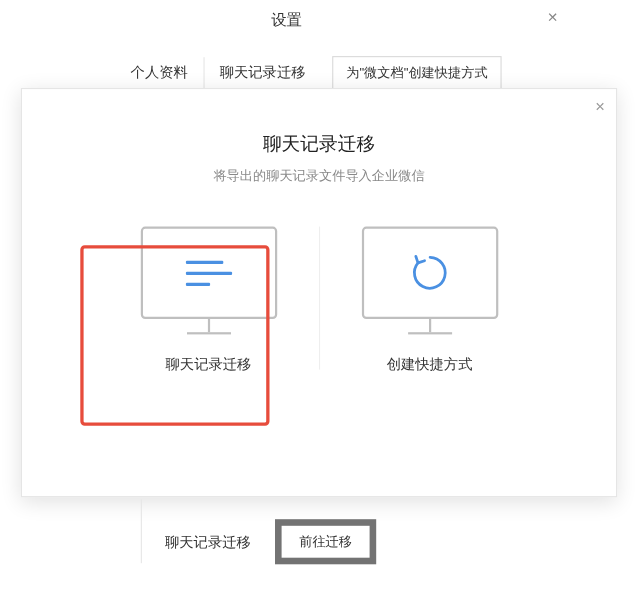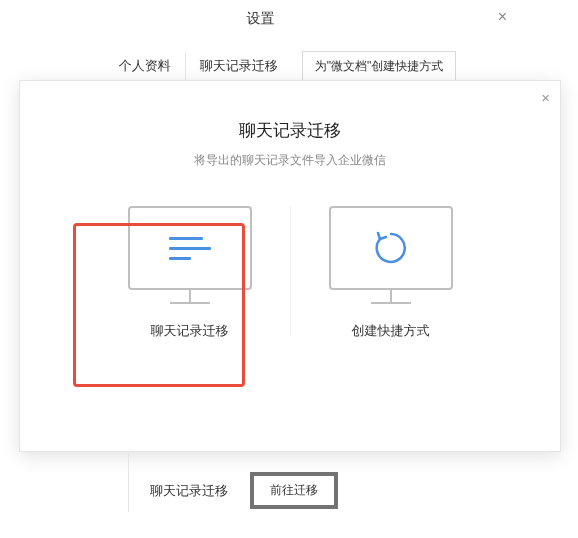--- a/index.html
+++ b/index.html
@@ -177,21 +177,21 @@
     align-items: center;
     justify-content: flex-start;
     padding-left: 150px;
     gap: 22px;
   }
   .bottom-label {
     font-size: 13px;
     color: #333;
   }
   .bottom-button {
-    border: 4px solid #737373;
+    border: 6px solid #737373;
     background: #fff;
     font-size: 12px;
     color: #333;
     padding: 6px 16px;
     cursor: pointer;
   }
   .bottom-sep {
     position: absolute;
     left: 128px;
     top: 454px;

